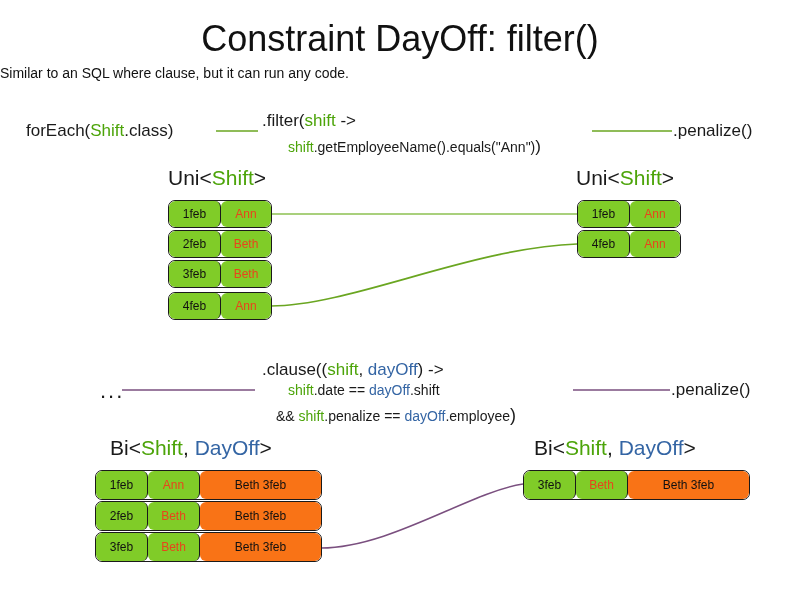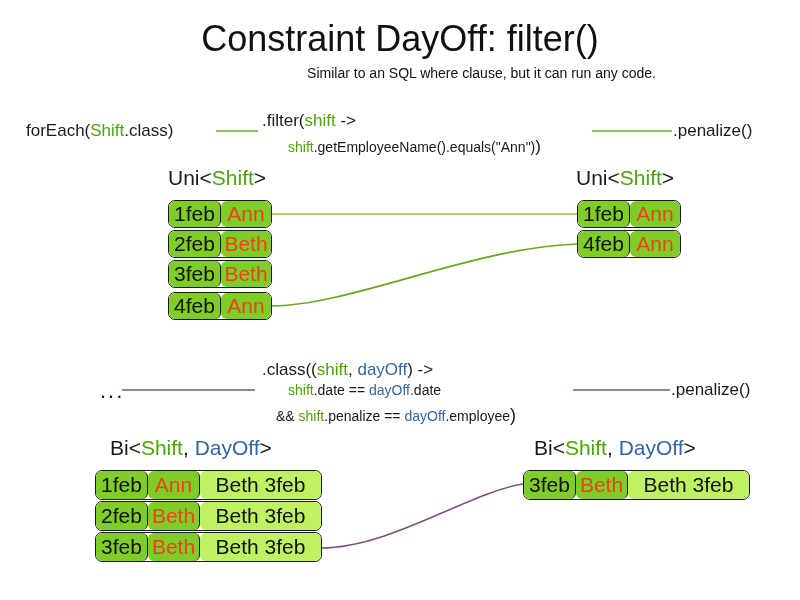--- a/index.html
+++ b/index.html
@@ -20,21 +20,21 @@
   
   #title {
     left: 0; top: 18px; width: 800px;
     text-align: center;
     font-size: 36px;
     color: #111111;
     white-space: nowrap;
   }
   #subtitle {
     left: 0; top: 65px; width: 656px;
-    text-align: right;
+    text-align: left;
     font-size: 14px;
     color: #111111;
     white-space: nowrap;
   }
 
   
   .code { font-size: 17px; color: #1a1a1a; white-space: nowrap; line-height: 1.25; }
   .code.small { font-size: 14px; }
   .kw-shift { color: #4ca409; }
   .kw-dayoff { color: #3465a4; }
@@ -50,31 +50,31 @@
     border: 1.6px solid #1a1a1a;
     border-radius: 7px;
     overflow: hidden;
     box-sizing: border-box;
     height: 28px;
   }
   .cell {
     display: flex;
     align-items: center;
     justify-content: center;
-    font-size: 21px;
+    font-size: 12px;
     box-sizing: border-box;
     border-right: 1.6px solid #1a1a1a;
     border-radius: 6px;
     height: 100%;
     white-space: nowrap;
   }
   .cell:last-child { border-right: none; }
   .cell.shift-date { background: #80cc28; color: #111111; }
   .cell.shift-name { background: #80cc28; color: #e8441c; }
-  .cell.dayoff     { background: #bef264; color: #111111; }
+  .cell.dayoff     { background: #f97316; color: #111111; }
 
   
   #connectors {
     left: 0; top: 0; width: 800px; height: 600px;
     pointer-events: none;
   }
   .line-green  { stroke: #6aa621; stroke-width: 1.7; fill: none; }
   .line-green-light { stroke: #8dc051; stroke-width: 1.7; fill: none; }
   .line-purple { stroke: #7a4f7f; stroke-width: 1.5; fill: none; }
 </style>
@@ -131,23 +131,23 @@
   <div class="cell shift-date" style="width:52px;">1feb</div>
   <div class="cell shift-name" style="width:50px;">Ann</div>
 </div>
 <div class="abs tuple" style="left:577px; top:230px;">
   <div class="cell shift-date" style="width:52px;">4feb</div>
   <div class="cell shift-name" style="width:50px;">Ann</div>
 </div>
 
 <div class="abs ellipsis" style="left:100px; top:378px;">...</div>
 
-<div class="abs code" style="left:262px; top:359px;"><span>.class((</span><span class="kw-shift small">shift</span><span class="small">, </span><span class="kw-dayoff small">dayOff</span><span class="small">) -&gt;</span></div>
+<div class="abs code" style="left:262px; top:359px;"><span>.clause((</span><span class="kw-shift small">shift</span><span class="small">, </span><span class="kw-dayoff small">dayOff</span><span class="small">) -&gt;</span></div>
 
-<div class="abs code small" style="left:288px; top:382px;"><span class="kw-shift">shift</span><span>.date == </span><span class="kw-dayoff">dayOff</span><span>.date</span></div>
+<div class="abs code small" style="left:288px; top:382px;"><span class="kw-shift">shift</span><span>.date == </span><span class="kw-dayoff">dayOff</span><span>.shift</span></div>
 
 <div class="abs code small" style="left:276px; top:404px;"><span>&amp;&amp; </span><span class="kw-shift">shift</span><span>.penalize == </span><span class="kw-dayoff">dayOff</span><span>.employee</span><span style="font-size:18px;">)</span></div>
 
 <div class="abs code" style="left:671px; top:379px;">.penalize()</div>
 
 <div class="abs stream-type" style="left:110px; top:436px;"><span>Bi&lt;</span><span class="kw-shift">Shift</span><span>, </span><span class="kw-dayoff">DayOff</span><span>&gt;</span></div>
 
 <div class="abs stream-type" style="left:534px; top:436px;"><span>Bi&lt;</span><span class="kw-shift">Shift</span><span>, </span><span class="kw-dayoff">DayOff</span><span>&gt;</span></div>
 
 <div class="abs tuple" style="left:95px; top:470px; height:30px;">

